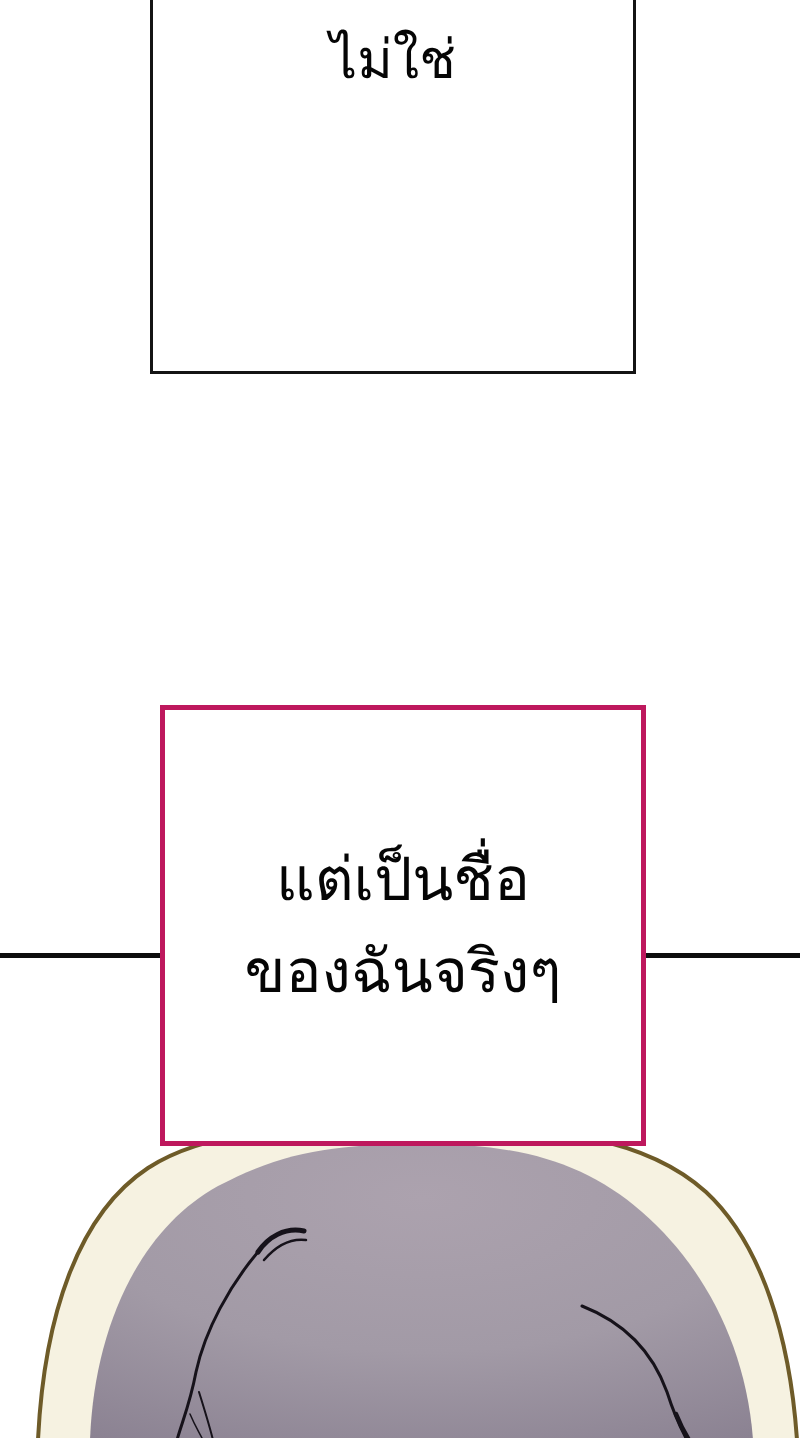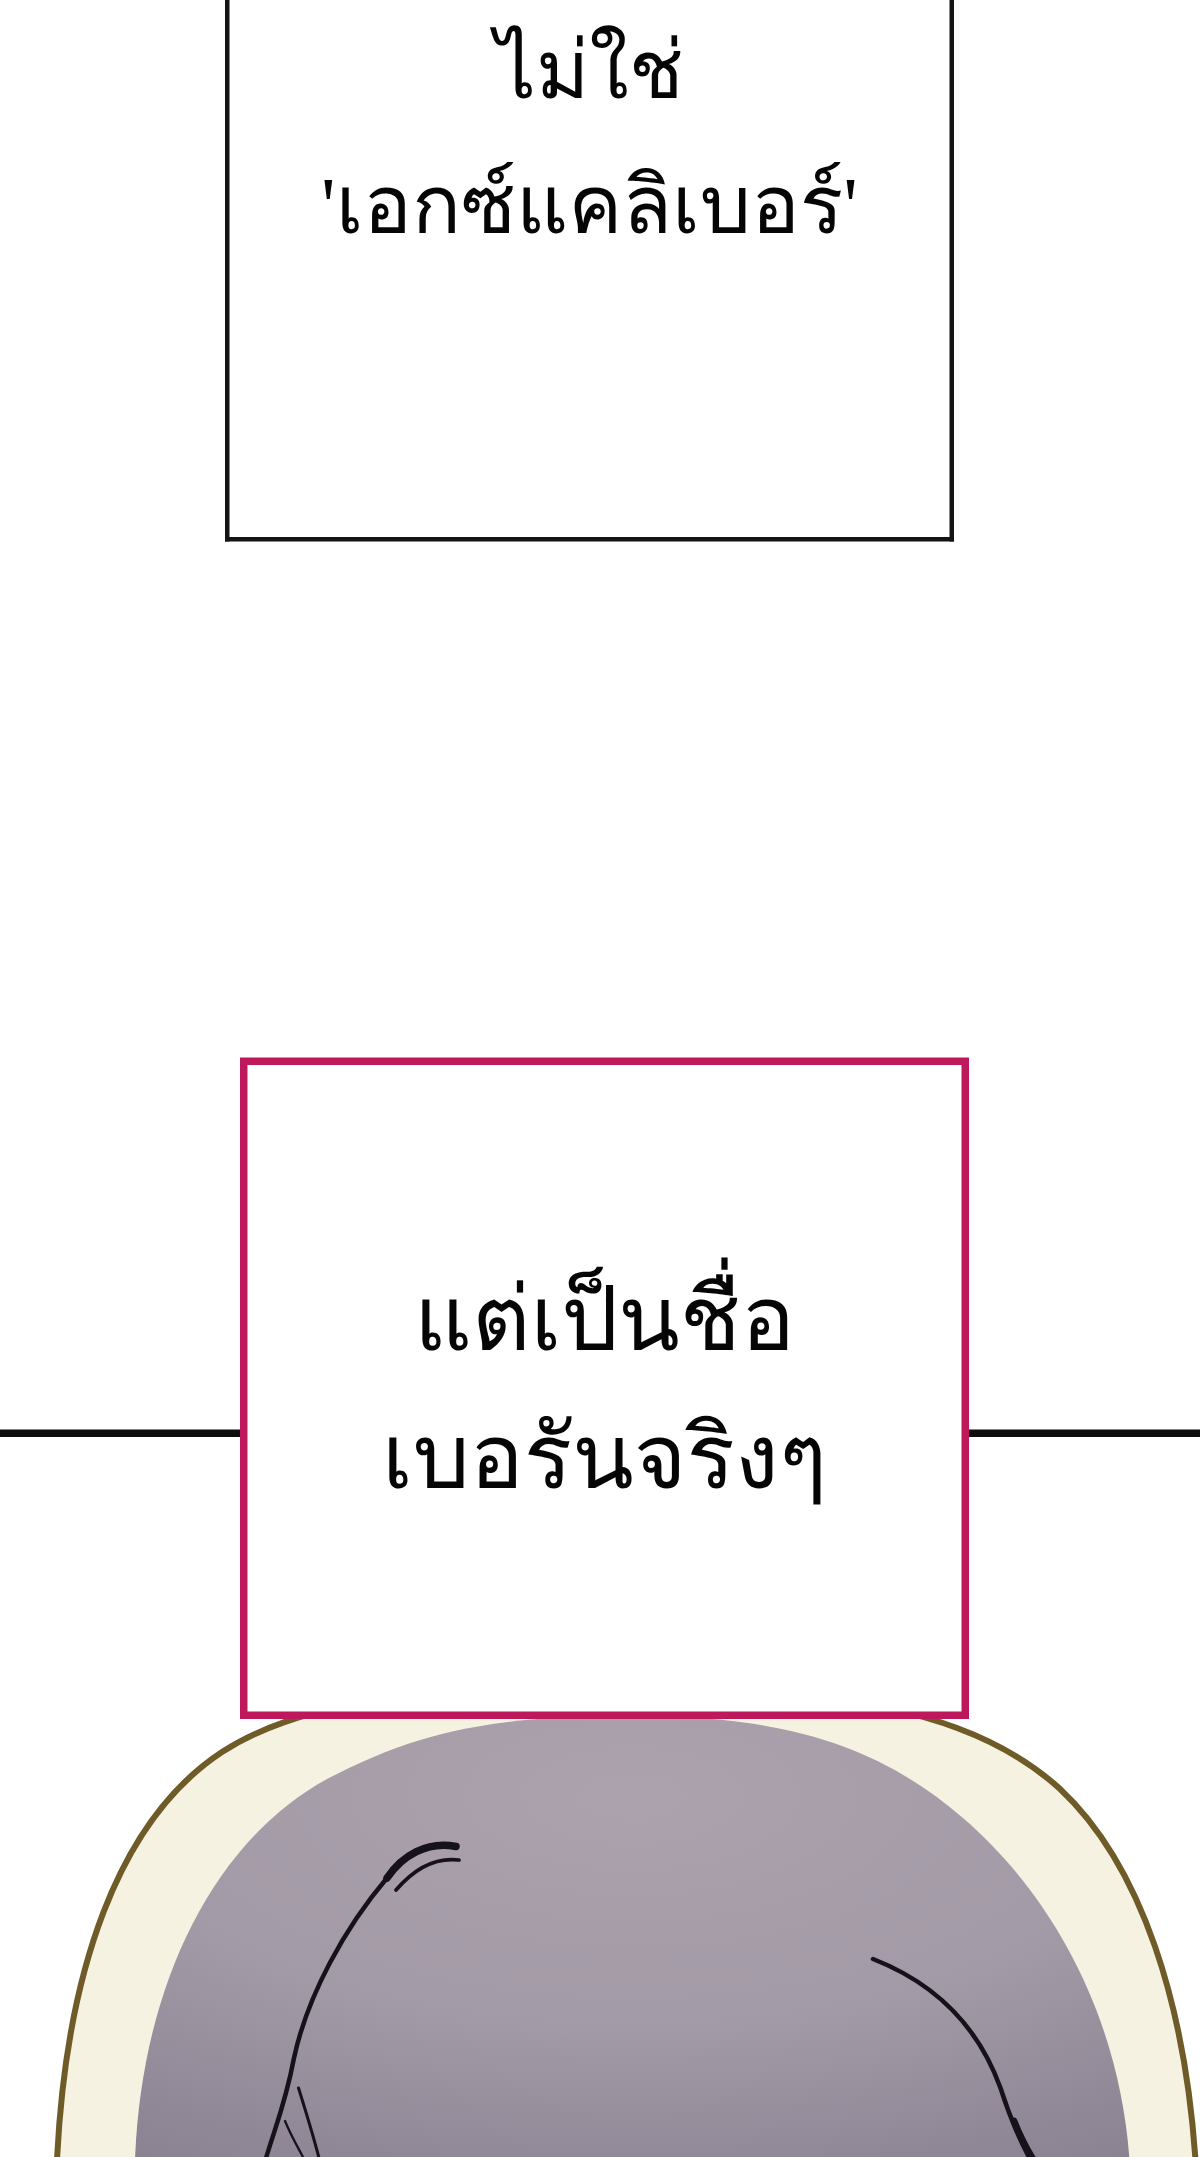--- a/index.html
+++ b/index.html
@@ -51,21 +51,21 @@
     color: #050505;
   }
   .box-top {
     left: 150px;
     top: 0;
     width: 480px;
     height: 356px;
     border: 3px solid #141414;
     border-top: none;
     justify-content: flex-start;
-    padding-top: 2px;
+    padding-top: 15px;
   }
   .box-top .line {
     font-size: 54px;
     line-height: 90px;
   }
   .box-middle {
     left: 160px;
     top: 705px;
     width: 476px;
     height: 431px;
@@ -110,21 +110,20 @@
     <path d="M 258,1252 C 230,1285 205,1330 196,1372 C 190,1404 182,1422 177,1440" fill="none" stroke-width="3" stroke-linecap="round" stroke="#16121a"></path>
     <path d="M 199,1392 C 204,1408 209,1424 213,1440" fill="none" stroke-width="2" stroke-linecap="round" stroke="#16121a"></path>
     <path d="M 190,1414 C 195,1426 199,1432 203,1440" fill="none" stroke-width="1.5" stroke-linecap="round" stroke="#16121a"></path>
 
     <path d="M 582,1306 C 628,1324 654,1356 667,1392 C 674,1414 680,1427 687,1440" fill="none" stroke-width="3" stroke-linecap="round" stroke="#16121a"></path>
     <path d="M 676,1414 C 680,1424 684,1432 689,1440" fill="none" stroke-width="4.5" stroke-linecap="round" stroke="#16121a"></path>
   </svg>
 
   <div class="speech-box box-top">
     <div class="line">ไม่ใช่</div>
-    <div class="line">'เอกซ์แคลิเบอร์'</div>
   </div>
 
   <div class="speech-box box-middle">
     <div class="line">แต่เป็นชื่อ</div>
-    <div class="line">เบอรันจริงๆ</div>
+    <div class="line">ของฉันจริงๆ</div>
   </div>
 
 </div>
 
 </body></html>

